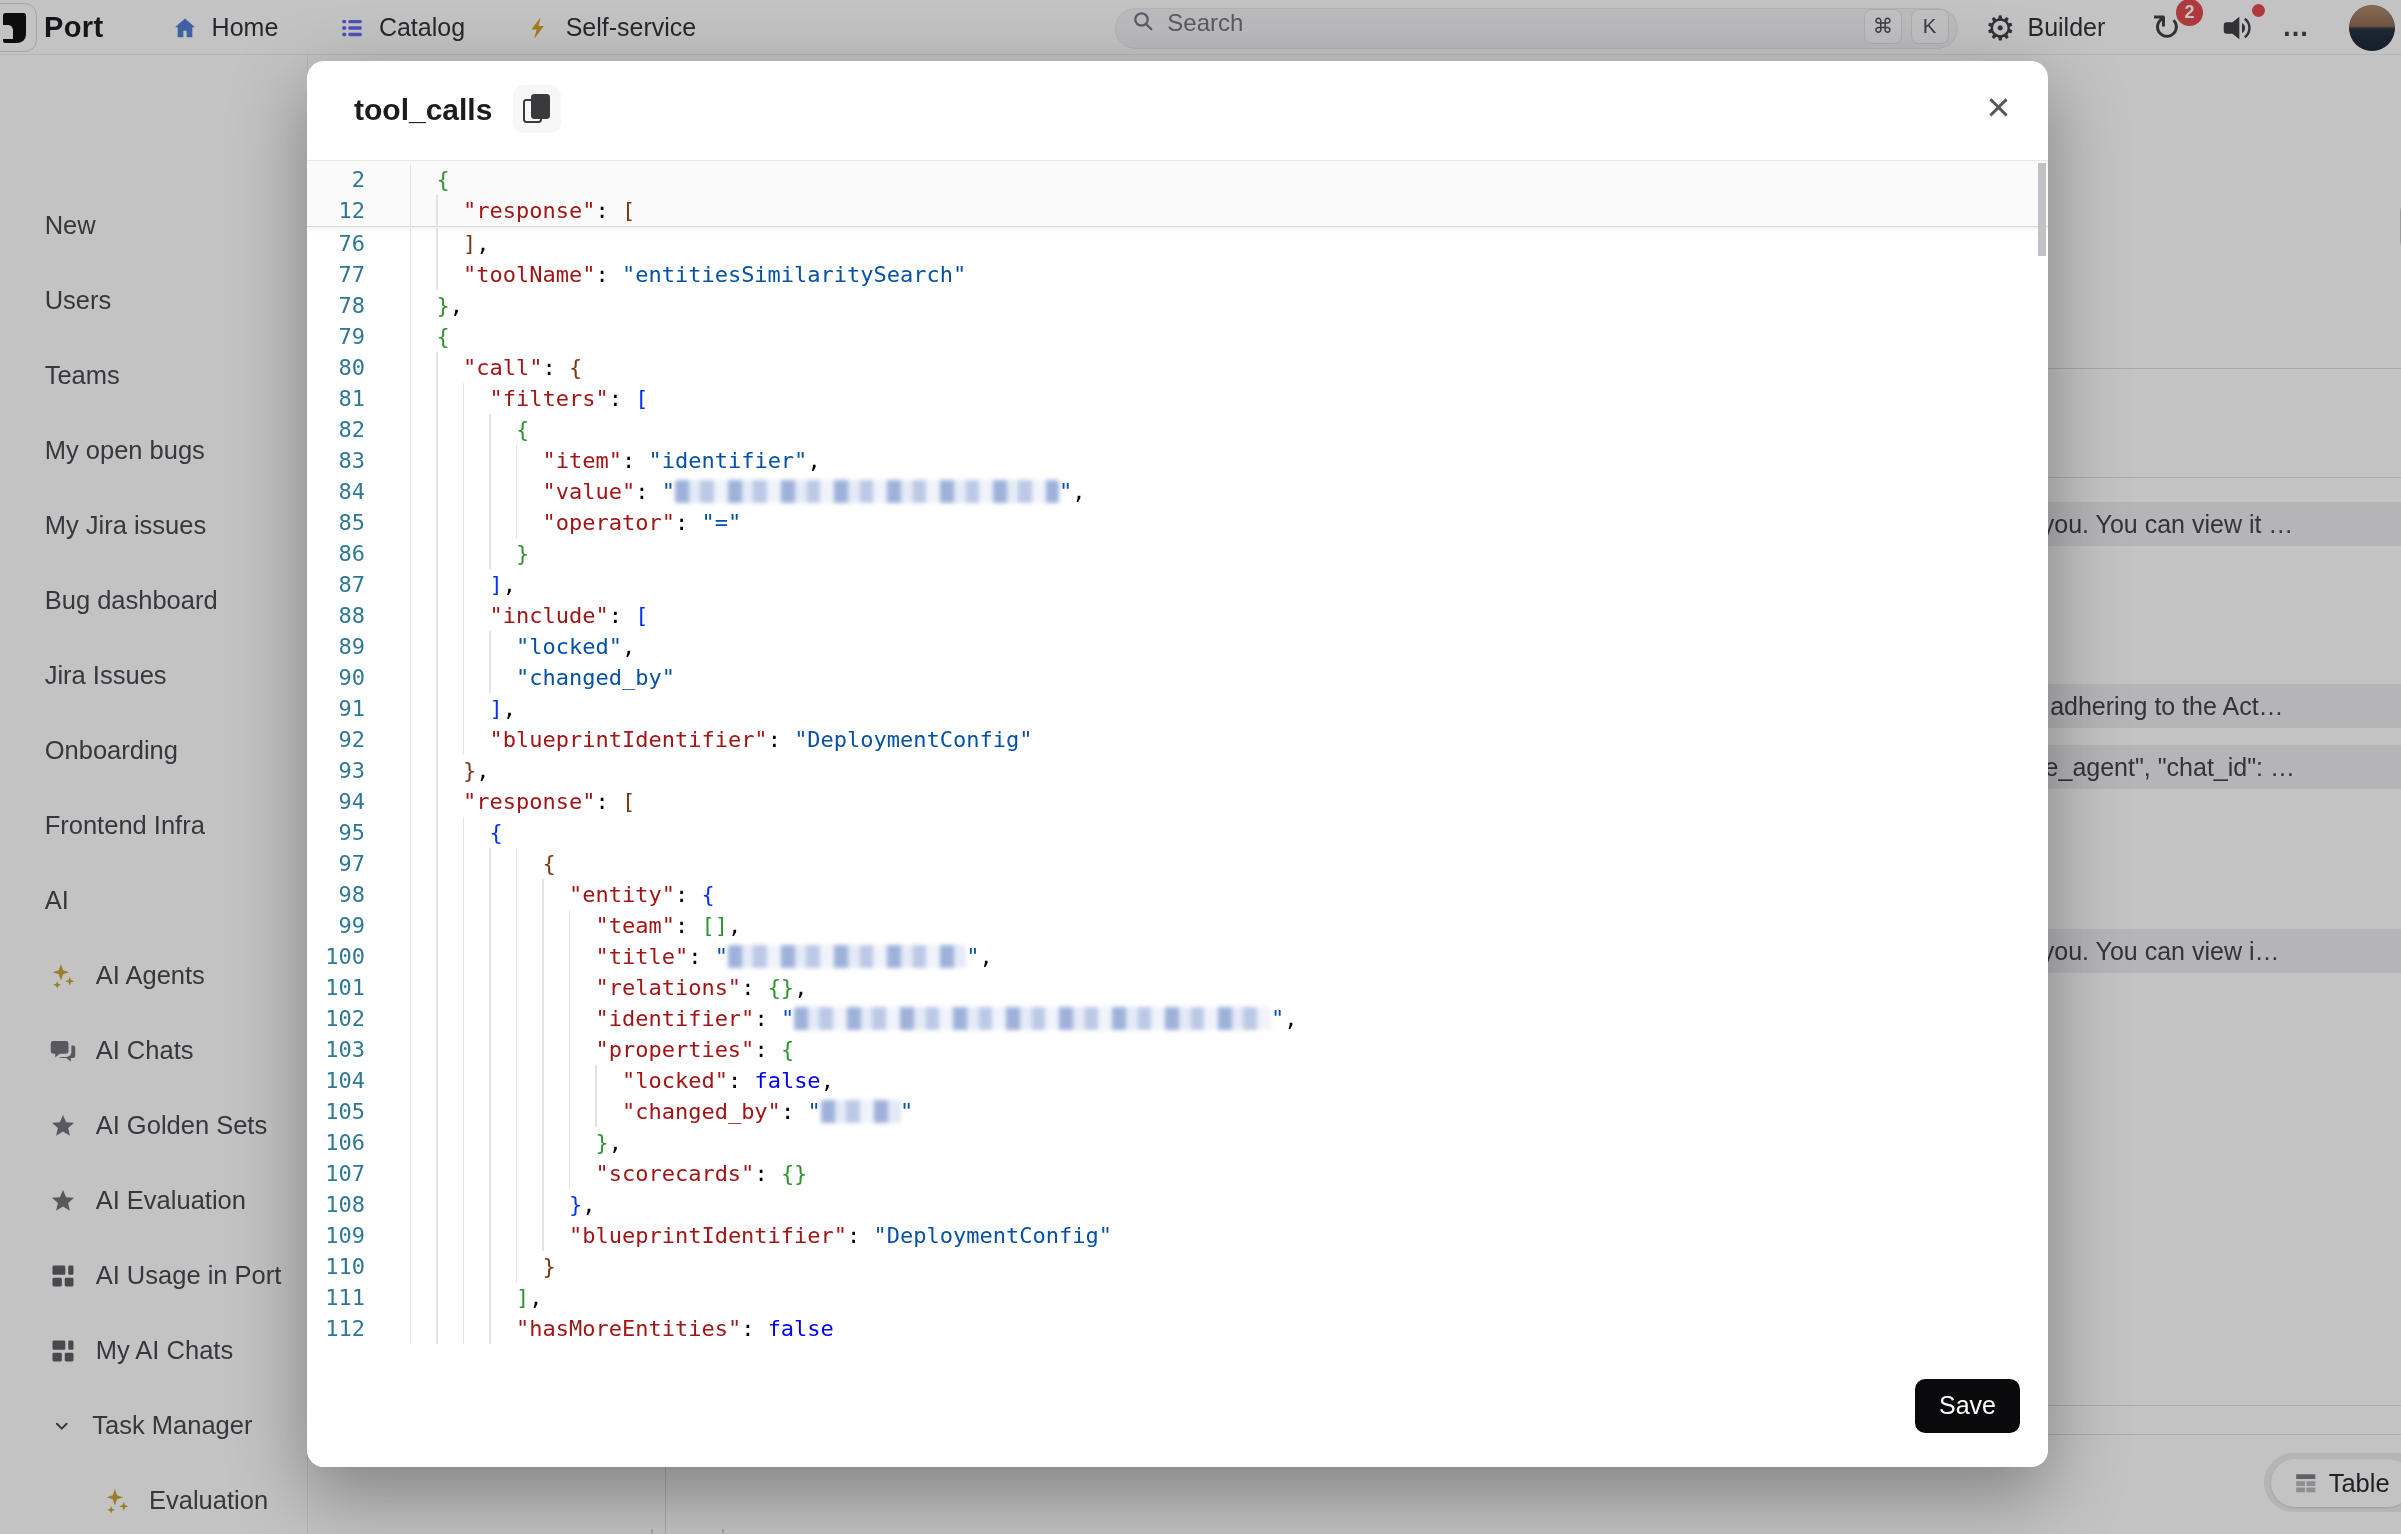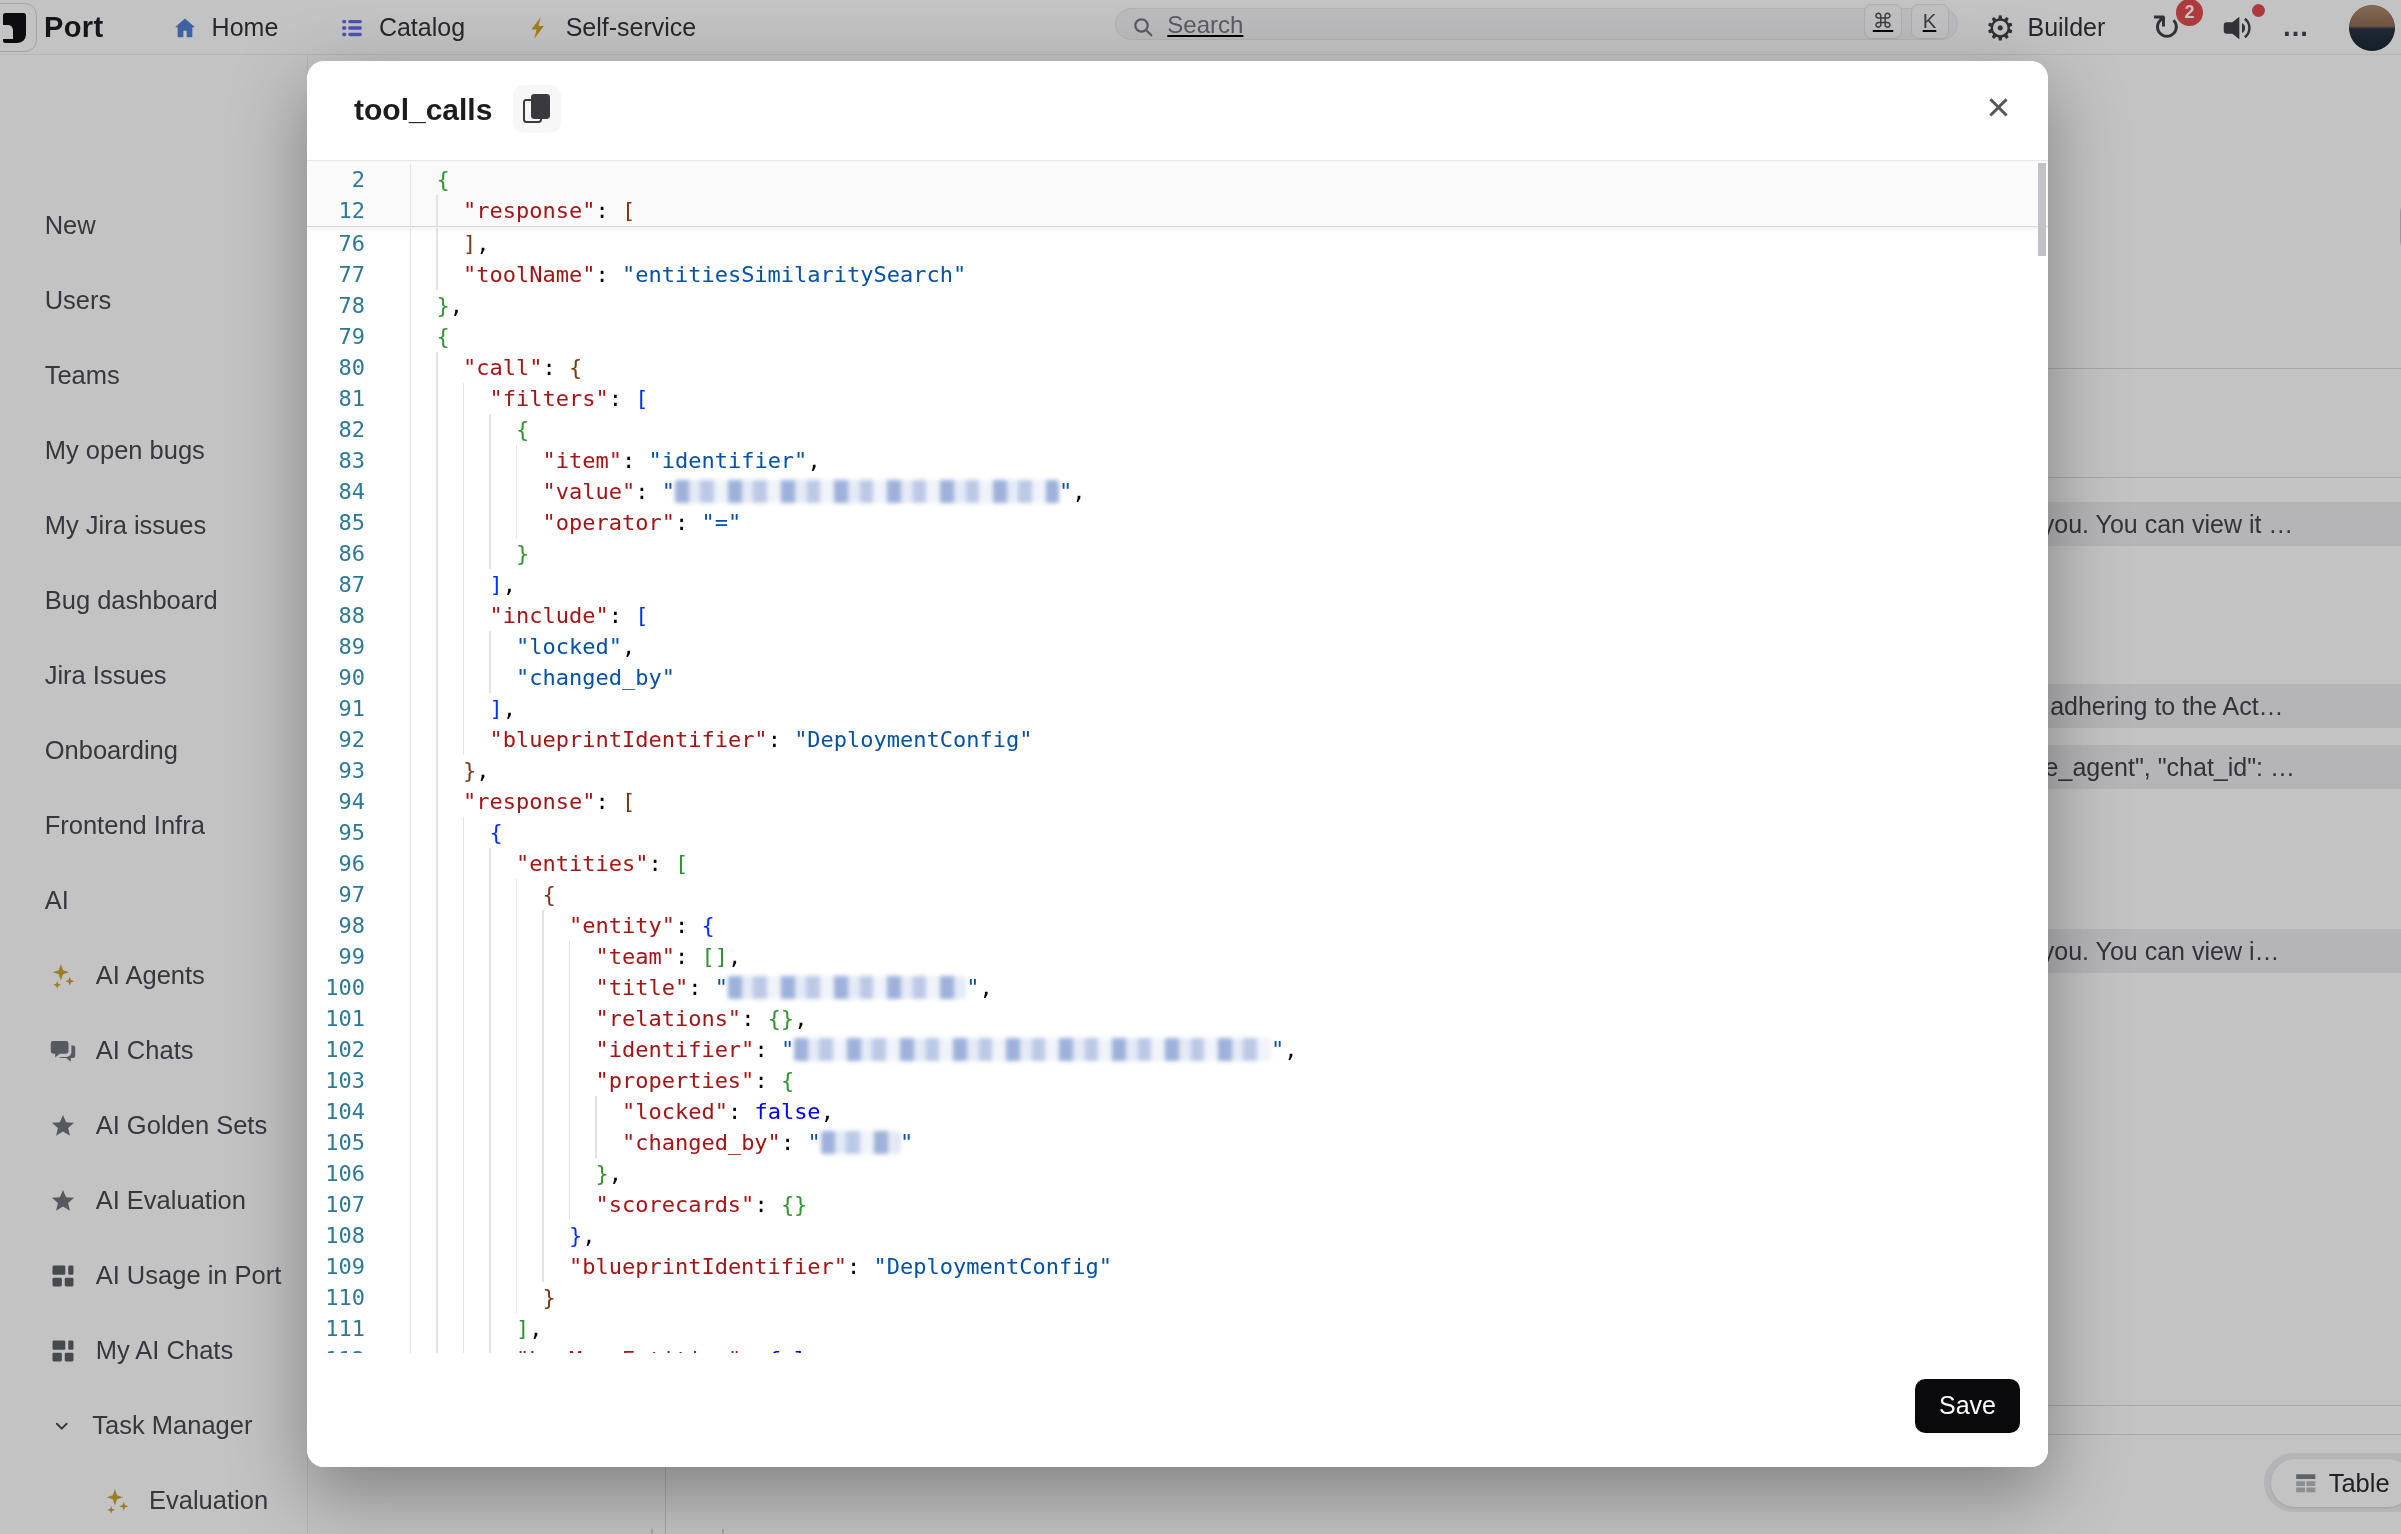--- a/index.html
+++ b/index.html
@@ -9,21 +9,21 @@
   
   .topbar{position:absolute;left:0;top:0;width:2401px;height:55px;background:#fff;border-bottom:0.8px solid #ececee;z-index:1;}
   .logo-box{position:absolute;left:-12px;top:2.5px;width:49px;height:49px;border:1.7px solid #d6d6d8;border-radius:12px;background:#fff;}
   .logo-glyph{position:absolute;left:13.6px;top:9.3px;width:23px;height:30px;background:#0c0c0e;border-radius:2.5px 2.5px 8.5px 2.5px;}
   .logo-glyph::after{content:"";position:absolute;left:0;bottom:4.2px;width:10.2px;height:13.6px;background:#fff;border-radius:0 5.1px 0 0;}
   .brand{position:absolute;left:44px;top:11px;font-size:29px;font-weight:700;color:#17181c;letter-spacing:0.4px;}
   .topnav{position:absolute;left:172px;top:0;height:55px;display:flex;gap:61px;}
   .topnav-item{display:flex;align-items:center;gap:13.6px;font-size:25px;font-weight:500;color:#2f3136;cursor:pointer;}
   .topnav-item .nav-icon{width:26px;height:26px;display:inline-flex;}
   .topnav-item .nav-icon svg{width:100%;height:100%;}
-  .search-bar{position:absolute;left:1115px;top:7.6px;width:843px;height:32px;background:#f4f4f6;border:1.3px solid #e8e8ea;border-radius:20.4px;display:flex;align-items:flex-end;padding:0 8.5px 0 15.3px;text-decoration:underline;}
+  .search-bar{position:absolute;left:1115px;top:7.6px;width:843px;height:41px;background:#f4f4f6;border:1.3px solid #e8e8ea;border-radius:20.4px;display:flex;align-items:flex-start;padding:0 8.5px 0 15.3px;}
   .search-icon{width:24px;height:24px;display:inline-flex;}
   .search-icon svg{width:100%;height:100%;}
   .search-text{font-size:24px;color:#73757c;margin-left:12px;flex:1;}
   .keycap{min-width:38px;height:35px;background:#fbfbfc;border:1.3px solid #e2e2e4;border-radius:7.6px;display:flex;align-items:center;justify-content:center;font-size:20.4px;color:#4b4d53;margin-left:8.5px;}
   .builder{position:absolute;left:1985px;top:0;height:55px;display:flex;align-items:center;gap:12px;font-size:25px;font-weight:500;color:#2f3136;}
   .gear-glyph{font-size:34px;color:#3c3e44;line-height:1;}
   .history{position:absolute;left:2146px;top:6.8px;width:41px;height:41px;font-size:36px;color:#3c3e44;transform:scaleX(-1);text-align:center;line-height:41px;}
   .badge{position:absolute;left:2174px;top:-3.4px;min-width:31px;height:31px;padding:0 5.1px;border-radius:15.3px;background:#e5484d;color:#fff;font-size:18px;font-weight:700;display:flex;align-items:center;justify-content:center;border:2.5px solid #fff;z-index:2;}
   .megaphone{position:absolute;left:2220px;top:12px;width:32px;height:32px;}
   .megaphone svg{width:100%;height:100%;}
@@ -390,24 +390,20 @@
         </div>
         <div class="code-row">
           <span class="ln">94</span>
           <pre class="code-text"><span class="ind" style="width: 4ch;"></span><span class="tok k">"response"</span><span class="tok p">: </span><span class="tok b3">[</span></pre>
         </div>
         <div class="code-row">
           <span class="ln">95</span>
           <pre class="code-text"><span class="ind" style="width: 6ch;"></span><span class="tok b1">{</span></pre>
         </div>
         <div class="code-row">
-          <span class="ln">96</span>
-          <pre class="code-text"><span class="ind" style="width: 8ch;"></span><span class="tok k">"entities"</span><span class="tok p">: </span><span class="tok b2">[</span></pre>
-        </div>
-        <div class="code-row">
           <span class="ln">97</span>
           <pre class="code-text"><span class="ind" style="width: 10ch;"></span><span class="tok b3">{</span></pre>
         </div>
         <div class="code-row">
           <span class="ln">98</span>
           <pre class="code-text"><span class="ind" style="width: 12ch;"></span><span class="tok k">"entity"</span><span class="tok p">: </span><span class="tok b1">{</span></pre>
         </div>
         <div class="code-row">
           <span class="ln">99</span>
           <pre class="code-text"><span class="ind" style="width: 14ch;"></span><span class="tok k">"team"</span><span class="tok p">: </span><span class="tok b2">[]</span><span class="tok p">,</span></pre>

